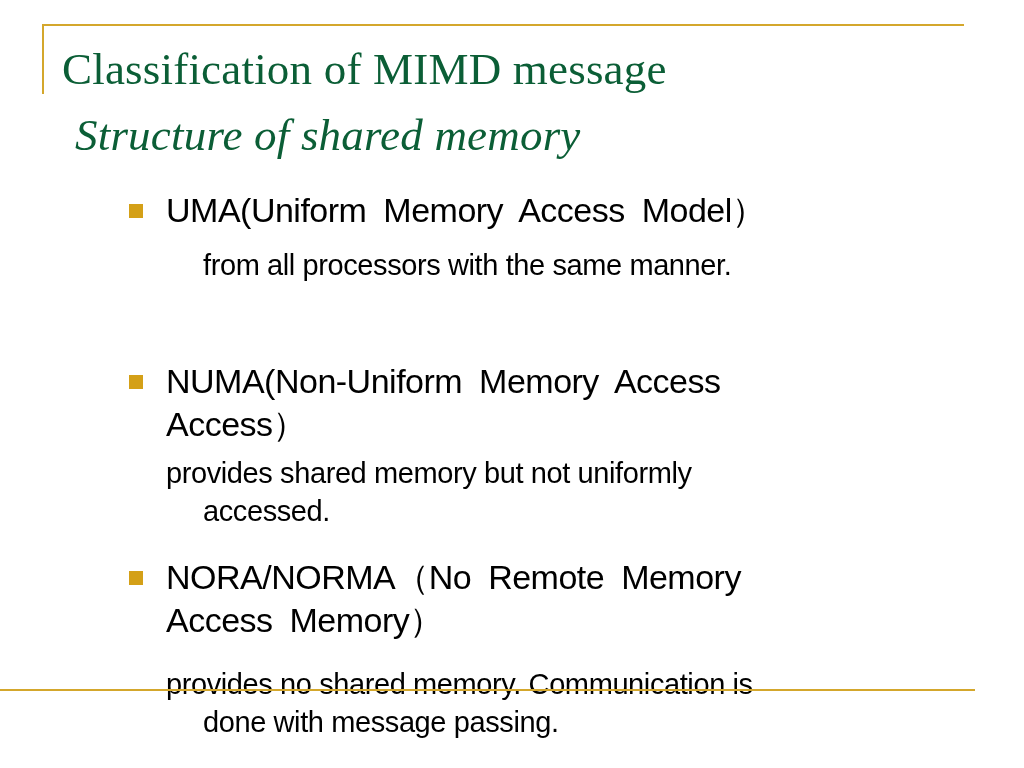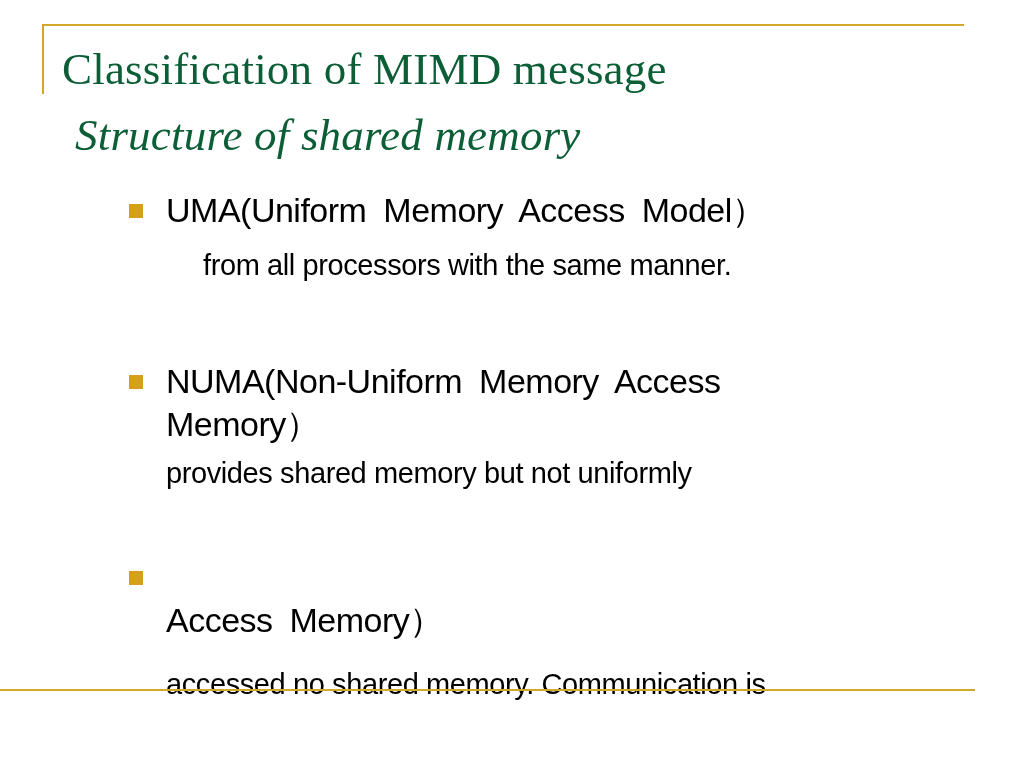--- a/index.html
+++ b/index.html
@@ -38,29 +38,31 @@
     <span class="mark"></span>
     <span>UMA(Uniform  Memory  Access  Model）</span>
   </div>
   <div class="sub" id="s1">
     <span class="l2">from all processors with the same manner.</span>
   </div>
 
   <div class="bullet" id="b2">
     <span class="mark"></span>
     <span>NUMA(Non-Uniform  Memory  Access</span><br>
-    <span>Memory）</span>
+    <span>Access）</span>
   </div>
   <div class="sub" id="s2">
     <span>provides shared memory but not uniformly</span>
+    <span class="l2">accessed.</span>
   </div>
 
   <div class="bullet" id="b3">
     <span class="mark"></span>
-    <br>
+    <span>NORA/NORMA（No  Remote  Memory</span><br>
     <span>Access  Memory）</span>
   </div>
   <div class="sub" id="s3">
-    <span>accessed no shared memory. Communication is</span>
+    <span>provides no shared memory. Communication is</span>
+    <span class="l2">done with message passing.</span>
   </div>
 </div>
 
 <div class="hline" id="bottom-rule"></div>
 
 </body></html>

